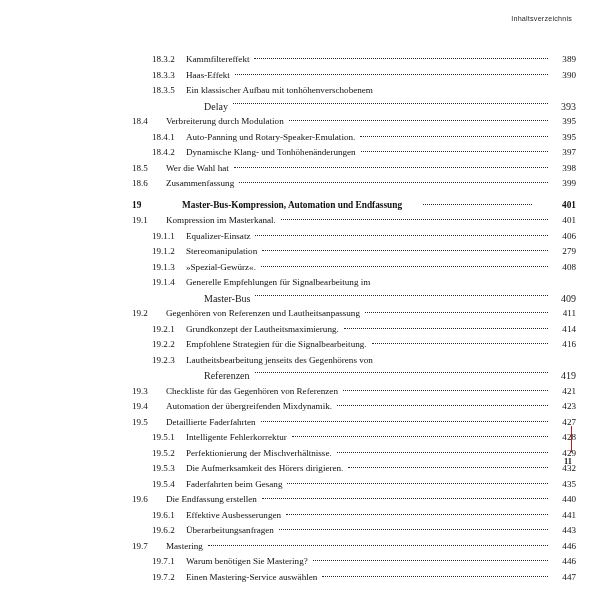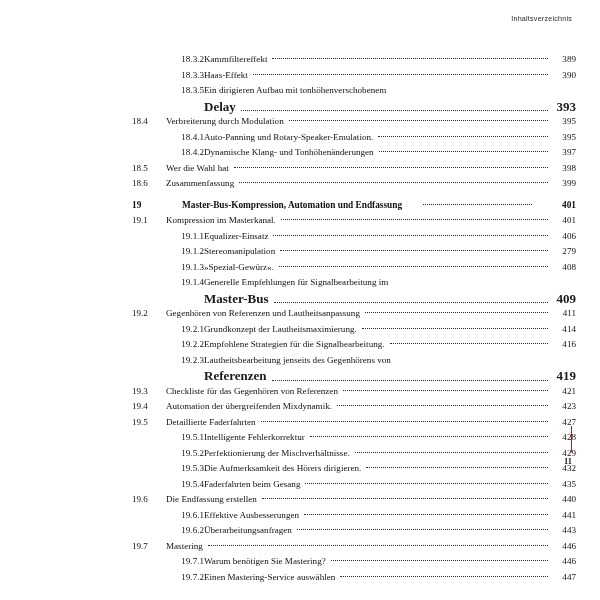--- a/index.html
+++ b/index.html
@@ -53,21 +53,21 @@
     color: #111111;
     white-space: nowrap;
   }
   
   .num {
     flex: 0 0 auto;
     font-variant-numeric: tabular-nums;
   }
   .lvl1 > .num { width: 34px; }
   .lvl2 > .num { width: 34px; }
-  .lvl3 > .num { width: 34px; margin-left: 38px; text-align: right; }
+  .lvl3 > .num { width: 34px; margin-left: 20px; }
 
   .title {
     flex: 0 1 auto;
     padding-right: 3px;
     overflow: hidden;
     text-overflow: clip;
   }
   .dots {
     flex: 1 1 auto;
     min-width: 6px;
@@ -83,24 +83,23 @@
     font-variant-numeric: tabular-nums;
   }
   .bold .num, .bold .title, .bold .page-no {
     font-weight: bold;
   }
   .bold { font-size: 9.3px; gap: 16px; }
   .spacer-top { margin-top: 6px; }
   
   .cont {
     display: flex;
-    align-items: flex-end;
-    font-size: 13px;
+    align-items: flex-start;
+    font-size: 10px;
     line-height: 15.5px;
-    font-weight: bold;
   }
   .cont .pad { flex: 0 0 auto; }
   .cont.lvl3 .pad { width: 72px; }
   .footer-no {
     position: absolute;
     bottom: 20px;
     right: 28px;
     font-family: Liberation Serif, serif;
     font-size: 8.4px;
     font-weight: bold;
@@ -131,21 +130,21 @@
         <span class="page-no">389</span>
       </div>
       <div class="row lvl3">
         <span class="num">18.3.3</span>
         <span class="title">Haas-Effekt</span>
         <span class="dots"></span>
         <span class="page-no">390</span>
       </div>
       <div class="row lvl3">
         <span class="num">18.3.5</span>
-        <span class="title">Ein dirigieren Aufbau mit tonhöhenverschobenem</span>
+        <span class="title">Ein klassischer Aufbau mit tonhöhenverschobenem</span>
         <span class="dots" style="border-bottom: none;"></span>
         <span class="page-no"></span>
       </div>
       <div class="cont lvl3">
         <span class="pad"></span>
         <span class="title">Delay</span>
         <span class="dots"></span>
         <span class="page-no">393</span>
       </div>
       <div class="row lvl2">

